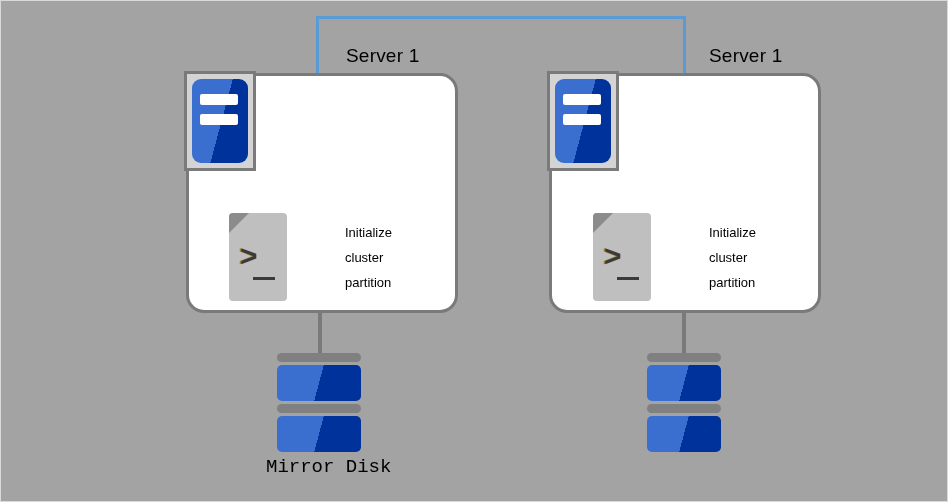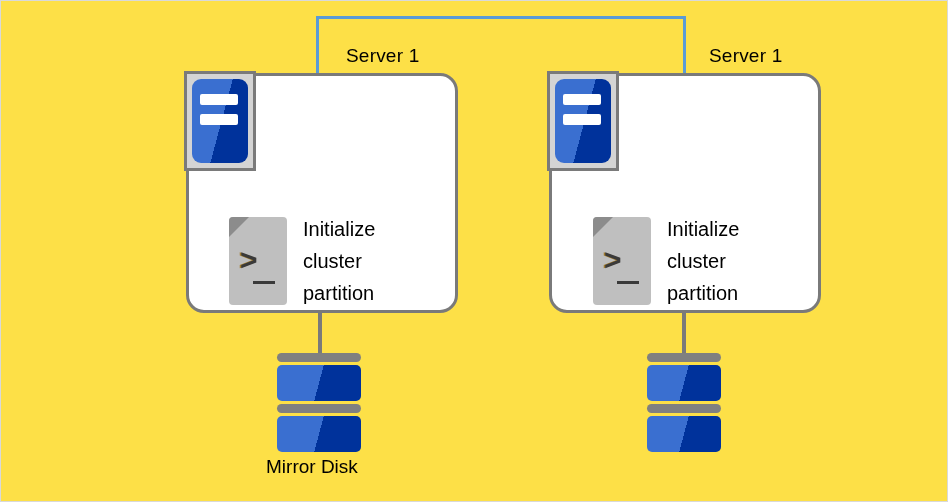--- a/index.html
+++ b/index.html
@@ -4,21 +4,21 @@
 <style>
   html, body {
     margin: 0;
     padding: 0;
     background: #ffffff;
   }
   #canvas {
     position: relative;
     width: 948px;
     height: 502px;
-    background: #fde047;
+    background: #a3a3a3;
     border: 1px solid #d9d9d9;
     box-sizing: border-box;
     overflow: hidden;
     font-family: "Liberation Sans", sans-serif;
   }
 
   
   .link-top {
     position: absolute;
     background: #5B9BD5;
@@ -123,24 +123,25 @@
   .script-icon .cursor {
     position: absolute;
     left: 24px;
     top: 64px;
     width: 22px;
     height: 3px;
     background: #3a3a3a;
   }
 
   .script-label {
-    font-size: 20px;
-    line-height: 32px;
+    font-size: 13px;
+    line-height: 25px;
     color: #000000;
     white-space: pre-line;
+    margin-left: 42px;
   }
 
   
   .drop-line {
     position: absolute;
     width: 4px;
     background: #7a7a7a;
   }
   #server1-drop-line { left: 317px; top: 312px; height: 42px; }
   #server2-drop-line { left: 681px; top: 312px; height: 42px; }
@@ -165,21 +166,21 @@
     border-radius: 5px;
     background: linear-gradient(105deg, #3a6fd0 0%, #3a6fd0 50%, #00329b 50%, #00329b 100%);
   }
 
   .disk-label {
     position: absolute;
     font-size: 19px;
     color: #000000;
     white-space: nowrap;
   }
-  #disk1-label { left: 265px; top: 455px; }
+  #disk1-label { left: 265px; top: 455px; font-family: Liberation Mono, monospace; }
 </style>
 </head>
 <body>
 
 <div id="canvas">
 
   <div class="link-top" id="link-horizontal"></div>
   <div class="link-top" id="link-left-leg"></div>
   <div class="link-top" id="link-right-leg"></div>
 

